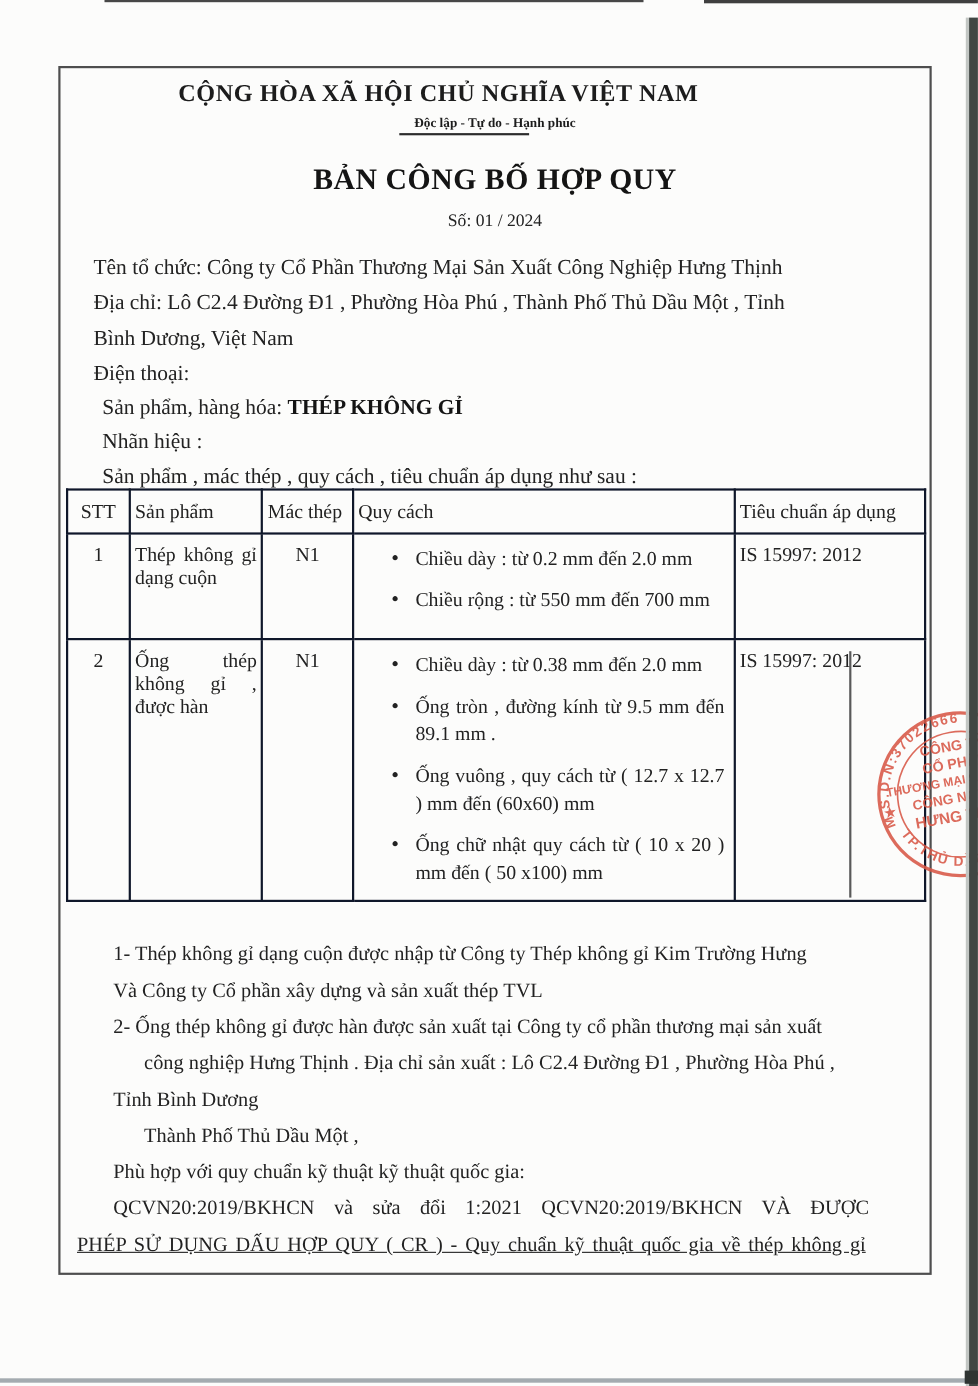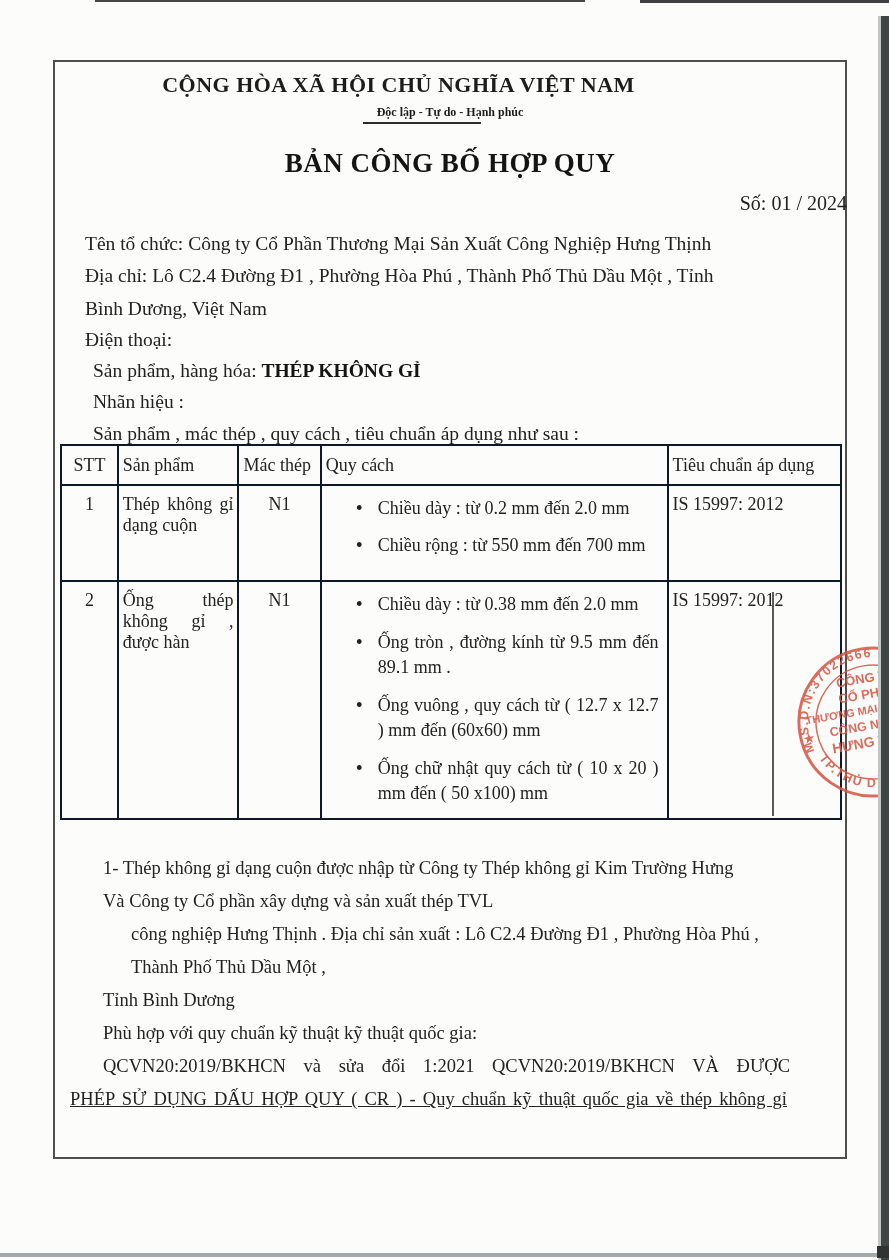--- a/index.html
+++ b/index.html
@@ -25,21 +25,21 @@
     border:2px solid #4e4e4e;box-sizing:border-box;background:transparent;
   }
 
   .nat-line1{position:absolute;left:53px;top:72px;width:691px;text-align:center;
     font-weight:bold;font-size:22px;letter-spacing:.5px;color:#1c1c1c;}
   .motto-wrap{position:absolute;left:53px;top:102px;width:794px;text-align:center;}
   .motto{position:relative;display:inline-block;font-weight:bold;font-size:12px;color:#1c1c1c;padding:0 4px 7px;}
   .motto::after{content:"";position:absolute;left:-10px;right:46px;bottom:3px;height:2px;background:#2c2c2c;}
   .doc-title{position:absolute;left:53px;top:148px;width:794px;text-align:center;
     font-weight:bold;font-size:27px;letter-spacing:.5px;color:#141414;}
-  .doc-number{position:absolute;left:53px;top:192px;width:794px;text-align:right;font-size:20px;}
+  .doc-number{position:absolute;left:53px;top:192px;width:794px;text-align:center;font-size:16px;}
 
   .info{position:absolute;left:85px;top:228px;width:740px;font-size:19.5px;}
   .info .ln{line-height:32px;white-space:nowrap;}
   .ln-org{position:absolute;left:0;top:0;}
   .ln-addr1{position:absolute;left:0;top:32px;}
   .ln-addr2{position:absolute;left:0;top:65px;}
   .ln-phone{position:absolute;left:0;top:96px;}
   .ln-prod{position:absolute;left:8px;top:127px;}
   .ln-brand{position:absolute;left:8px;top:158px;}
   .ln-intro{position:absolute;left:8px;top:190px;}
@@ -143,23 +143,24 @@
         </ul>
       </td>
       <td class="c-std">IS 15997: 2012</td>
     </tr>
   </tbody>
     </table>
 
   <div class="notes">
     <div class="nl ind1">1- Thép không gỉ dạng cuộn được nhập từ Công ty Thép không gỉ Kim Trường Hưng</div>
     <div class="nl ind1">Và Công ty Cổ phần xây dựng và sản xuất thép TVL</div>
+    <div class="nl ind1">2- Ống thép không gỉ được hàn được sản xuất tại Công ty cổ phần thương mại sản xuất</div>
     <div class="nl ind2">công nghiệp Hưng Thịnh . Địa chỉ sản xuất : Lô C2.4 Đường Đ1 , Phường Hòa Phú ,</div>
+    <div class="nl ind1">Tỉnh Bình Dương</div>
     <div class="nl ind2">Thành Phố Thủ Dầu Một ,</div>
-    <div class="nl ind1">Tỉnh Bình Dương</div>
     <div class="nl ind1">Phù hợp với quy chuẩn kỹ thuật kỹ thuật quốc gia:</div>
     <div class="nl ind1 stretch">QCVN20:2019/BKHCN và sửa đổi 1:2021 QCVN20:2019/BKHCN VÀ ĐƯỢC</div>
     <div class="nl ind0 stretch-sm">PHÉP SỬ DỤNG DẤU HỢP QUY ( CR ) -  Quy chuẩn kỹ thuật quốc gia về thép không gỉ</div>
   </div>
 
   <div class="artifact-vline"></div>
 
   <svg class="stamp" viewBox="0 0 300 300" xmlns="http://www.w3.org/2000/svg">
     <g transform="rotate(-10 150 150)" fill="#d85847" stroke="none" font-family="Liberation Sans, DejaVu Sans, sans-serif" font-weight="bold">
       <circle cx="150" cy="150" r="74" fill="none" stroke="#d85847" stroke-width="3"></circle>

